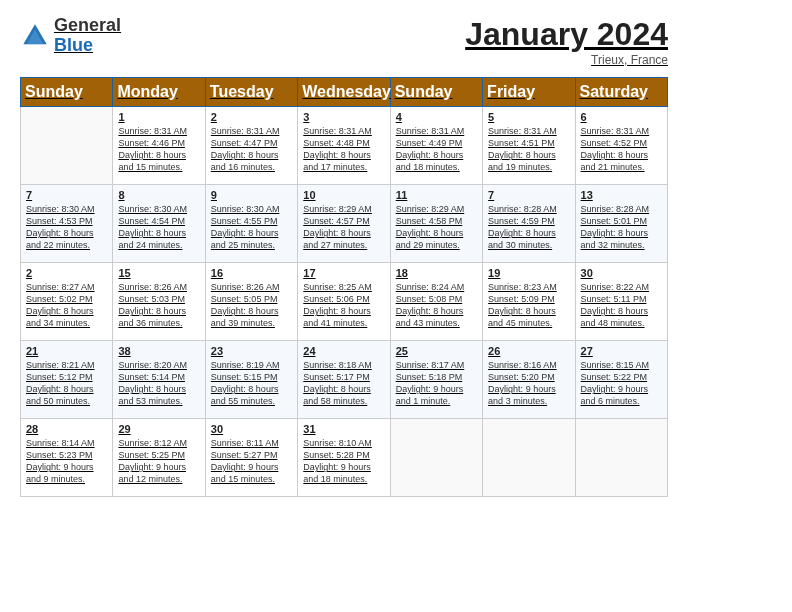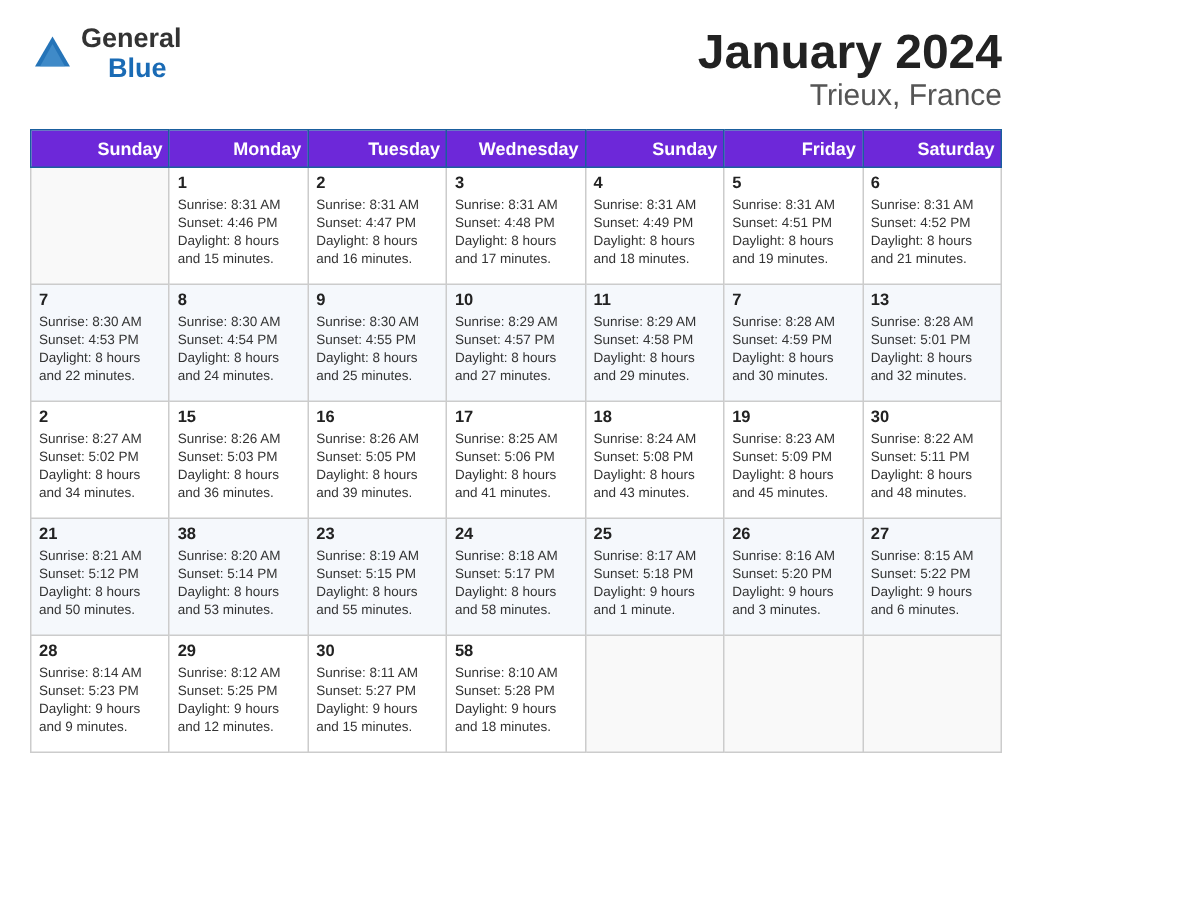--- a/index.html
+++ b/index.html
@@ -7,20 +7,21 @@
       width: 792px;
       height: 612px;
       font-family: Arial, Helvetica, sans-serif;
       background: #fff;
       overflow: hidden;
     }
     .page {
       width: 696px;
       height: 612px;
       padding: 16px 28px 10px 20px;
+      text-decoration: underline;
     }
     .header {
       display: flex;
       justify-content: space-between;
       align-items: flex-start;
       margin-bottom: 10px;
     }
     .logo {
       display: flex;
       align-items: center;
@@ -33,50 +34,49 @@
     }
     .logo-general {
       font-size: 18px;
       font-weight: bold;
       color: #333;
     }
     .logo-blue {
       font-size: 18px;
       font-weight: bold;
       color: #1a6bb5;
-      margin-left: 18px;
     }
     .logo-icon {
       width: 30px;
       height: 30px;
     }
     .title-block {
       text-align: right;
     }
     .month-title {
       font-size: 32px;
       font-weight: bold;
       color: #222;
     }
     .location {
-      font-size: 20px;
+      font-size: 12px;
       color: #555;
     }
     .calendar-table {
       width: 100%;
       border-collapse: collapse;
       table-layout: fixed;
     }
     .calendar-table th {
-      background-color: #6d28d9;
+      background-color: #a16207;
       color: #fff;
-      font-size: 12px;
+      font-size: 16px;
       font-weight: bold;
       padding: 5px 4px;
-      text-align: right;
+      text-align: left;
       border: 1px solid #1a5f9e;
     }
     .calendar-table td {
       vertical-align: top;
       border: 1px solid #ccc;
       padding: 4px 5px;
       font-size: 9.5px;
       color: #333;
       height: 78px;
       background: #fff;
@@ -258,21 +258,21 @@
           </td>
           <td>
             <span class="day-number">29</span>
             <div class="cell-info">Sunrise: 8:12 AM<br>Sunset: 5:25 PM<br>Daylight: 9 hours and 12 minutes.</div>
           </td>
           <td>
             <span class="day-number">30</span>
             <div class="cell-info">Sunrise: 8:11 AM<br>Sunset: 5:27 PM<br>Daylight: 9 hours and 15 minutes.</div>
           </td>
           <td>
-            <span class="day-number">58</span>
+            <span class="day-number">31</span>
             <div class="cell-info">Sunrise: 8:10 AM<br>Sunset: 5:28 PM<br>Daylight: 9 hours and 18 minutes.</div>
           </td>
           <td class="empty-cell"></td>
           <td class="empty-cell"></td>
           <td class="empty-cell"></td>
         </tr>
       </tbody>
   </table>
 </div>
 

